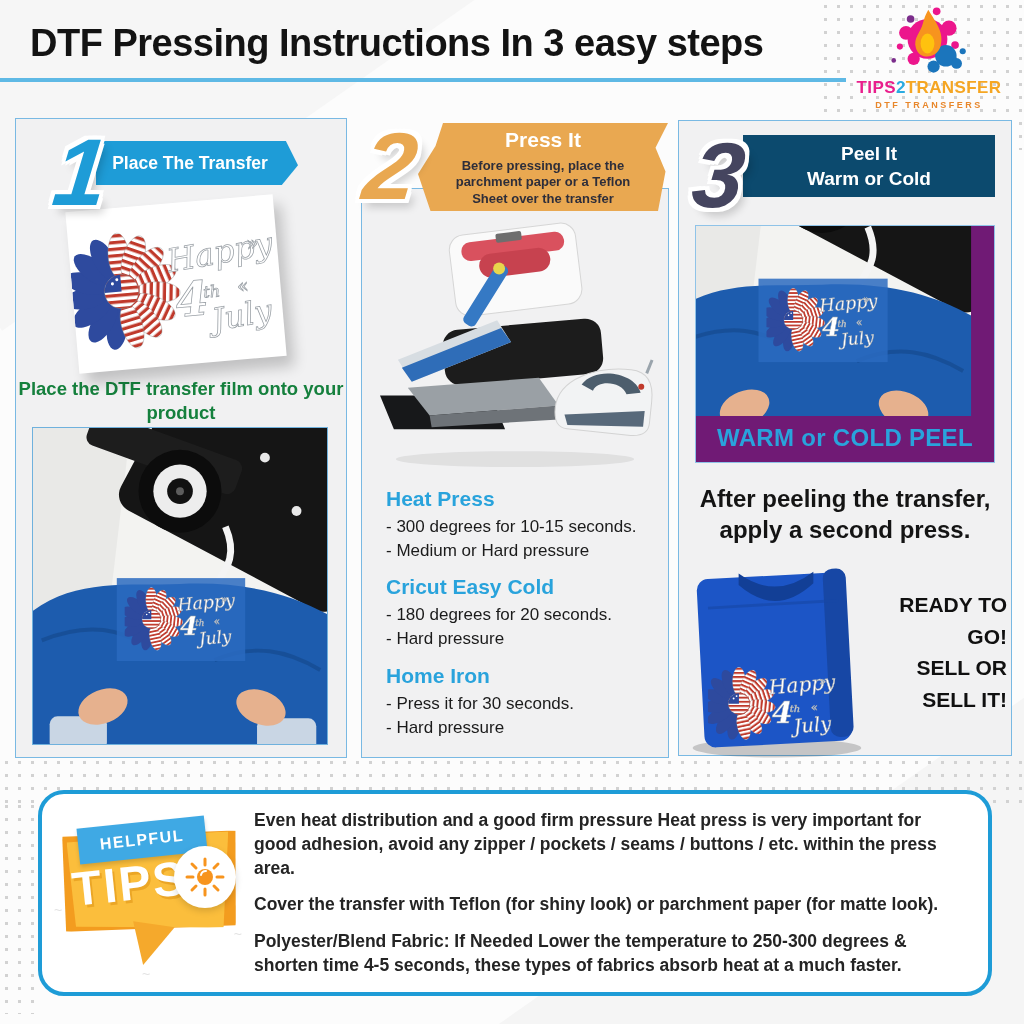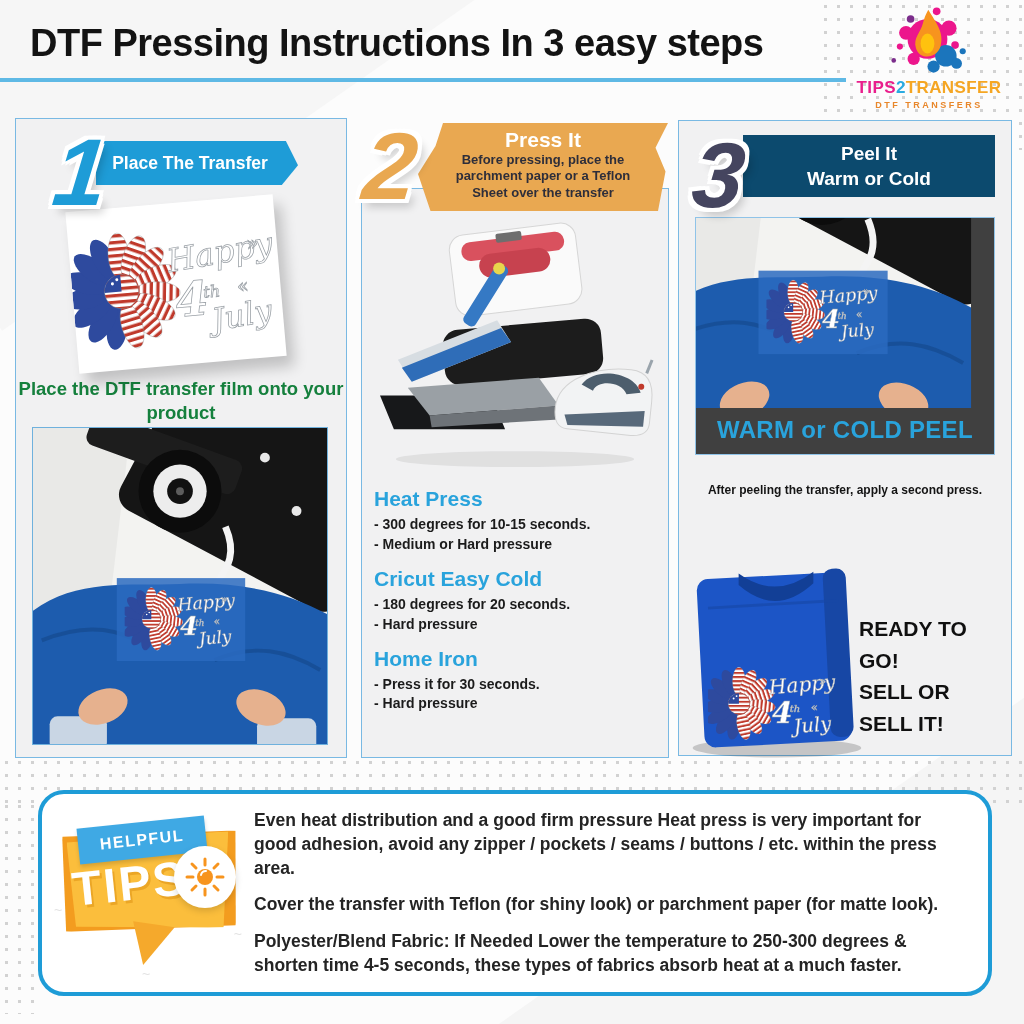--- a/index.html
+++ b/index.html
@@ -43,38 +43,38 @@
     clip-path:polygon(0 0,94% 0,100% 55%,92% 100%,0 100%);display:flex;align-items:center;justify-content:center;}
   .banner1 span{color:#fff;font-size:17.5px;font-weight:800;padding-right:14px;}
 
   .paper{position:absolute;left:56px;top:84px;width:208px;height:162px;background:#fff;transform:rotate(-5deg);
     box-shadow:7px 11px 14px rgba(0,0,0,.20);z-index:2;}
   .caption1{position:absolute;left:0;top:258px;width:100%;margin:0;text-align:center;font-size:18.5px;font-weight:800;color:#15803d;line-height:1.28;}
   .photo-frame{position:absolute;left:16px;top:308px;width:294px;height:316px;border:1px solid #6fb1dd;background:#fff;overflow:hidden;}
 
   .banner2{position:absolute;left:56px;top:-66px;width:250px;height:88px;background:#E9A851;z-index:2;
     clip-path:polygon(10% 0,100% 0,95% 28%,99% 55%,96% 100%,5% 100%,0 58%,7% 26%);
-    display:flex;flex-direction:column;align-items:center;}
+    display:flex;flex-direction:column;align-items:center;gap:6px;}
   .b2-title{color:#fff;font-size:21px;font-weight:800;margin-top:5px;}
   .b2-note{color:#2E2E3A;font-size:13px;font-weight:700;line-height:1.25;text-align:center;width:205px;}
   .equip{position:absolute;left:0;top:20px;width:100%;height:268px;}
-  .methods{position:absolute;left:12px;right:10px;top:298px;}
+  .methods{position:absolute;left:24px;right:10px;top:298px;}
   .method + .method{margin-top:12px;}
   .m-name{color:#29A3DC;font-size:21px;font-weight:800;margin-bottom:4px;}
-  .m-line{font-size:14px;font-weight:700;color:#1b1b1b;line-height:1.42;}
+  .m-line{font-size:17px;font-weight:400;color:#1b1b1b;line-height:1.42;}
 
   .banner3{position:absolute;left:64px;top:14px;width:252px;height:62px;background:#0c4a6e;z-index:2;
     display:flex;flex-direction:column;align-items:center;justify-content:center;}
   .banner3 div{color:#fff;font-size:19px;font-weight:800;line-height:1.32;}
-  .photo-frame3{position:absolute;left:16px;top:96px;width:298px;height:236px;border:1px solid #8fc3e8;background:#404040;}
+  .photo-frame3{position:absolute;left:16px;top:104px;width:298px;height:236px;border:1px solid #8fc3e8;background:#701a75;}
   .pf3-photo{width:100%;height:190px;overflow:hidden;}
   .peel{height:44px;display:flex;align-items:center;justify-content:center;font-size:24px;font-weight:800;color:#29A3DC;letter-spacing:.3px;}
-  .caption3{position:absolute;left:0;right:0;top:362px;margin:0;text-align:center;font-size:12px;font-weight:800;color:#141414;line-height:1.3;}
+  .caption3{position:absolute;left:0;right:0;top:362px;margin:0;text-align:center;font-size:24px;font-weight:800;color:#141414;line-height:1.3;}
   .folded{position:absolute;left:6px;top:428px;width:182px;height:214px;}
-  .ready{position:absolute;left:180px;top:492px;width:148px;text-align:left;font-size:21px;font-weight:800;color:#101010;line-height:1.5;}
+  .ready{position:absolute;left:180px;top:468px;width:148px;text-align:right;font-size:21px;font-weight:800;color:#101010;line-height:1.5;}
 
   
   .tips{position:absolute;left:38px;top:790px;width:946px;height:198px;background:#fff;border:4px solid #1E9CD7;border-radius:26px;z-index:1;}
   .tips-text{position:absolute;left:212px;top:15px;right:24px;}
   .tips-text p{margin:0 0 13px;font-size:17.5px;font-weight:700;color:#242424;line-height:1.36;}
   .badge{position:absolute;left:16px;top:12px;width:192px;height:172px;}
   .b-back{position:absolute;left:2px;top:20px;width:178px;height:110px;background:#F39C1F;transform:rotate(3deg);
     clip-path:polygon(0 14%,97% 0,100% 86%,5% 100%);}
   .b-front{position:absolute;left:10px;top:28px;width:162px;height:96px;background:#FBBE3C;transform:rotate(-2deg);
     clip-path:polygon(0 6%,100% 0,95% 100%,4% 94%);}

